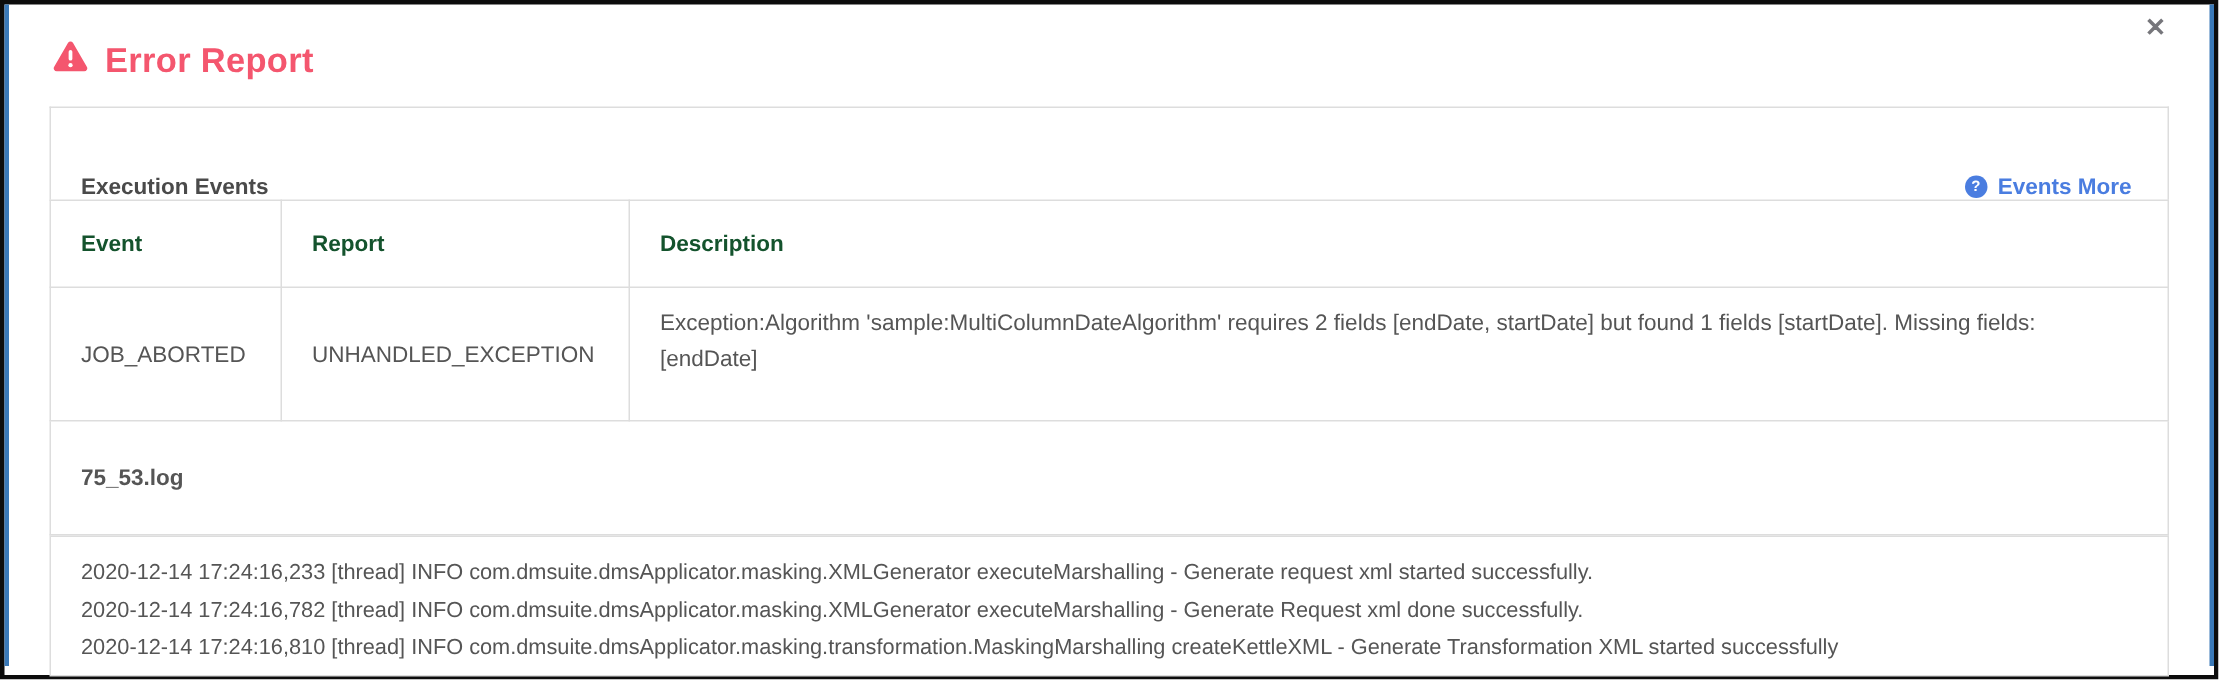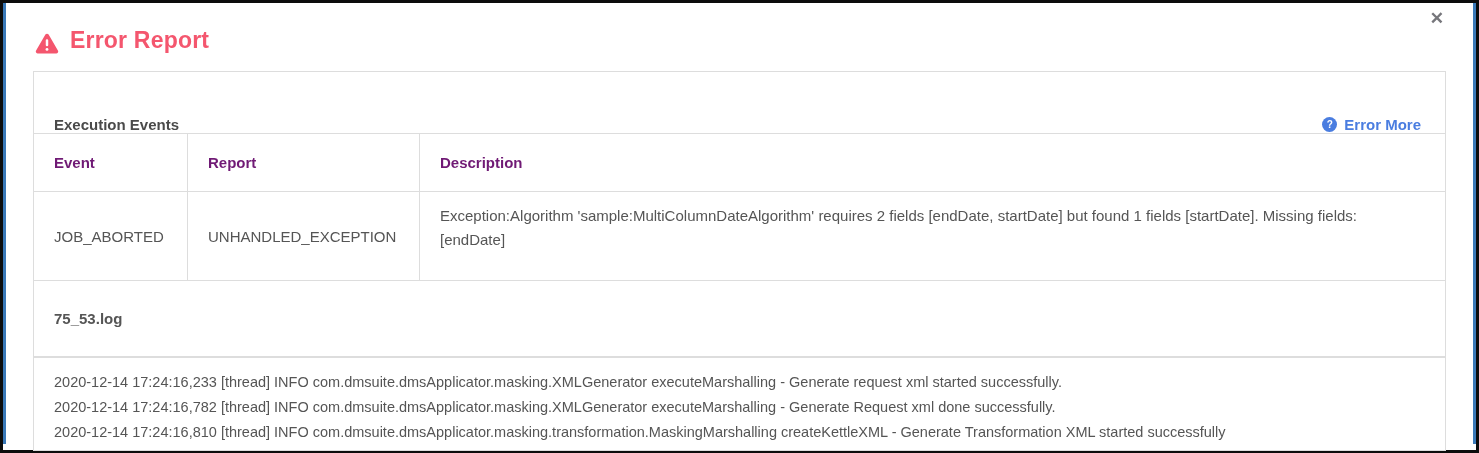--- a/index.html
+++ b/index.html
@@ -12,21 +12,21 @@
   .edge.left { left:0; }
   .edge.right { right:0; }
 
   .close-btn {
     position:absolute; top:3px; right:28px;
     background:none; border:none; cursor:pointer;
     font-size:17px; font-weight:bold; color:#76767b; line-height:1;
     padding:4px; font-family:"Liberation Sans", sans-serif;
   }
 
-  .title-row { display:flex; align-items:flex-end; gap:11px; padding:24px 16px 0 32px; }
+  .title-row { display:flex; align-items:flex-start; gap:11px; padding:24px 16px 0 32px; }
   .title-row h1 { color:#f4566e; font-size:23px; font-weight:bold; letter-spacing:0.2px; }
   .warn-icon { display:inline-flex; }
 
   .content { margin:17px 30px 0 30px; }
 
   .panel-head {
     border:1px solid #ddd; border-bottom:none;
     height:62px; display:flex; align-items:flex-end; justify-content:space-between;
     padding:0 24px 0 20px;
   }
@@ -38,21 +38,21 @@
     font-size:10px; font-weight:bold;
   }
 
   table.events { width:100%; border-collapse:collapse; table-layout:fixed; }
   table.events th, table.events td {
     border:1px solid #ddd; text-align:left; vertical-align:middle;
     padding-left:20px; padding-right:20px; font-size:15px;
   }
   table.events col.c-event { width:154px; }
   table.events col.c-cause { width:232px; }
-  table.events th { height:58px; color:#701a75; font-weight:bold; }
+  table.events th { height:58px; color:#14532d; font-weight:bold; }
   table.events td { height:76px; color:#555; }
   td.desc { line-height:24px; padding-top:12px; padding-bottom:28px; }
   td.filename { height:54px; font-weight:bold; color:#4a4a4a; }
 
   .log-box {
     margin-top:0; border:1px solid #ddd; height:94px;
     padding:12px 20px; color:#555; font-size:14.5px; line-height:25px;
   }
 </style>
 </head>
@@ -74,21 +74,21 @@
     </span>
     <h1>Error Report</h1>
   </div>
 
   <div class="content">
 
     <div class="panel-head">
       <span class="panel-title">Execution Events</span>
       <a class="learn-more">
         <span class="q-icon">?</span>
-        <span>Error More</span>
+        <span>Events More</span>
       </a>
     </div>
 
     <table class="events">
       <colgroup>
           <col class="c-event">
           <col class="c-cause">
           <col class="c-desc">
         </colgroup>
       <thead>

